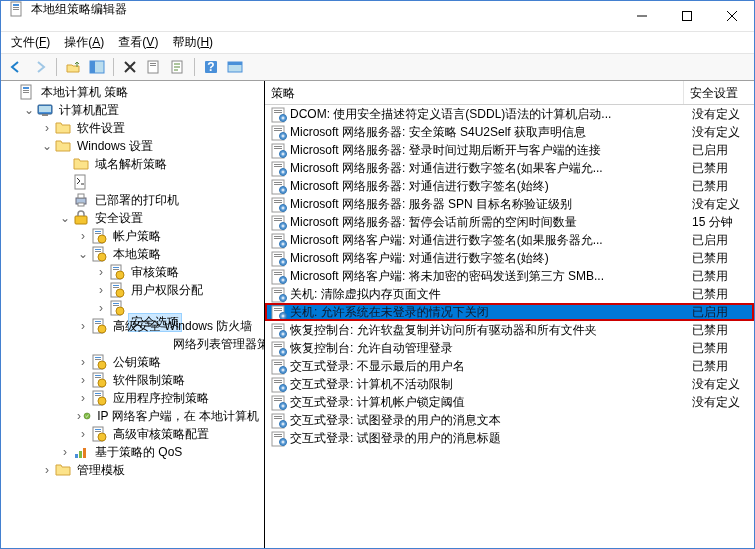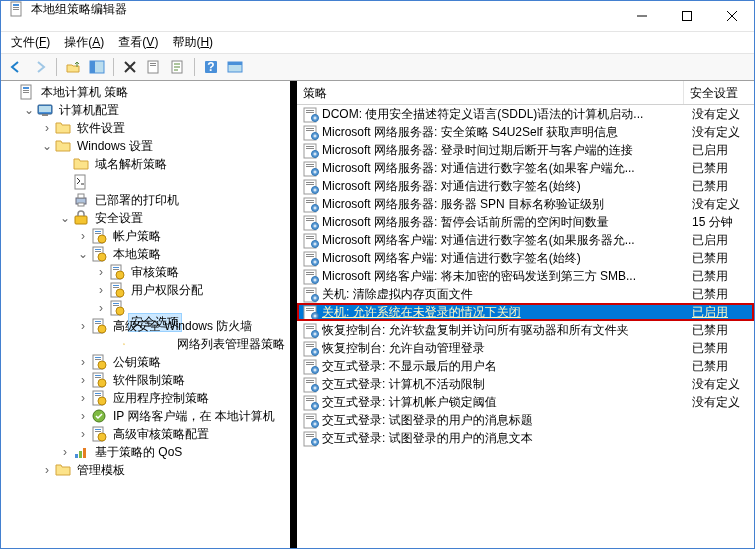--- a/index.html
+++ b/index.html
@@ -10,36 +10,36 @@
 .titlebar .title{flex:1;}
 .winbtns{display:flex;height:100%;}
 .winbtn{width:45px;display:flex;align-items:center;justify-content:center;}
 .menubar{height:22px;display:flex;align-items:flex-end;padding:0 4px;gap:2px;border-top:1px solid #e5e5e5;}
 .menuitem{padding:2px 6px;}
 .menuitem u{text-decoration:underline;}
 .toolbar{height:28px;display:flex;align-items:center;padding:0 4px;gap:2px;border-top:1px solid #e5e5e5;border-bottom:1px solid #a0a0a0;background:#f8f8f8;}
 .tbtn{width:22px;height:22px;display:flex;align-items:center;justify-content:center;border:1px solid transparent;}
 .tsep{width:1px;height:18px;background:#c0c0c0;margin:0 3px;}
 .content{flex:1;display:flex;overflow:hidden;}
-.tree{width:296px;border-right:7px solid #000000;overflow:auto;padding:2px;position:relative;}
+.tree{width:264px;border-right:1px solid #000000;overflow:auto;padding:2px;position:relative;}
 .treeitem{display:flex;align-items:center;height:18px;white-space:nowrap;}
 .treeitem .tw{width:16px;text-align:center;color:#666;font-size:12px;cursor:pointer;line-height:16px;display:inline-block;}
 .treeitem .ic{width:16px;height:16px;margin-right:3px;}
 .treeitem .lbl{padding:1px 3px;}
 .treeitem.sel .lbl{background:#cce8ff;border:1px solid #99d1ff;padding:0 2px;margin-top:28px;}
 .list{flex:1;display:flex;flex-direction:column;overflow:hidden;}
 .lhead{height:24px;display:flex;border-bottom:1px solid #d0d0d0;background:#fff;}
 .lhead .c1{flex:1;padding:4px 6px;border-right:1px solid #e5e5e5;}
 .lhead .c2{width:70px;padding:4px 6px;}
 .lbody{flex:1;overflow-y:scroll;}
 .lrow{height:18px;display:flex;align-items:flex-end;white-space:nowrap;}
 .lrow .ric{width:16px;height:16px;margin:0 3px 0 6px;flex-shrink:0;}
 .lrow .rtxt{flex:1;overflow:hidden;text-overflow:ellipsis;}
 .lrow .rset{width:62px;padding-right:4px;overflow:hidden;}
-.lrow.sel{background:#0078d7;color:#fef9c3;outline:2px solid #c00;outline-offset:-2px;text-decoration:underline;}
+.lrow.sel{background:#0078d7;color:#0f172a;outline:2px solid #c00;outline-offset:-2px;}
 svg{display:block;}
 </style>
 </head>
 <body>
 
 <svg width="0" height="0" style="position:absolute">
 <defs>
 <g id="i-gp">
         <rect x="2" y="1" width="10" height="14" fill="#fff" stroke="#888"></rect>
         <rect x="4" y="3" width="6" height="2" fill="#4a90d9"></rect>
@@ -460,26 +460,26 @@
             <svg class="ric" viewBox="0 0 16 16">
               <use href="#i-row"></use>
             </svg>
             <span class="rtxt">交互式登录: 计算机帐户锁定阈值</span>
             <span class="rset">没有定义</span>
           </div>
           <div class="lrow">
             <svg class="ric" viewBox="0 0 16 16">
               <use href="#i-row"></use>
             </svg>
+            <span class="rtxt">交互式登录: 试图登录的用户的消息文本</span>
+            <span class="rset"></span>
+          </div>
+          <div class="lrow">
+            <svg class="ric" viewBox="0 0 16 16">
+              <use href="#i-row"></use>
+            </svg>
             <span class="rtxt">交互式登录: 试图登录的用户的消息标题</span>
-            <span class="rset"></span>
-          </div>
-          <div class="lrow">
-            <svg class="ric" viewBox="0 0 16 16">
-              <use href="#i-row"></use>
-            </svg>
-            <span class="rtxt">交互式登录: 试图登录的用户的消息文本</span>
             <span class="rset"></span>
           </div>
         </div>
     </div>
   </div>
 </div>
 
 </body></html>

